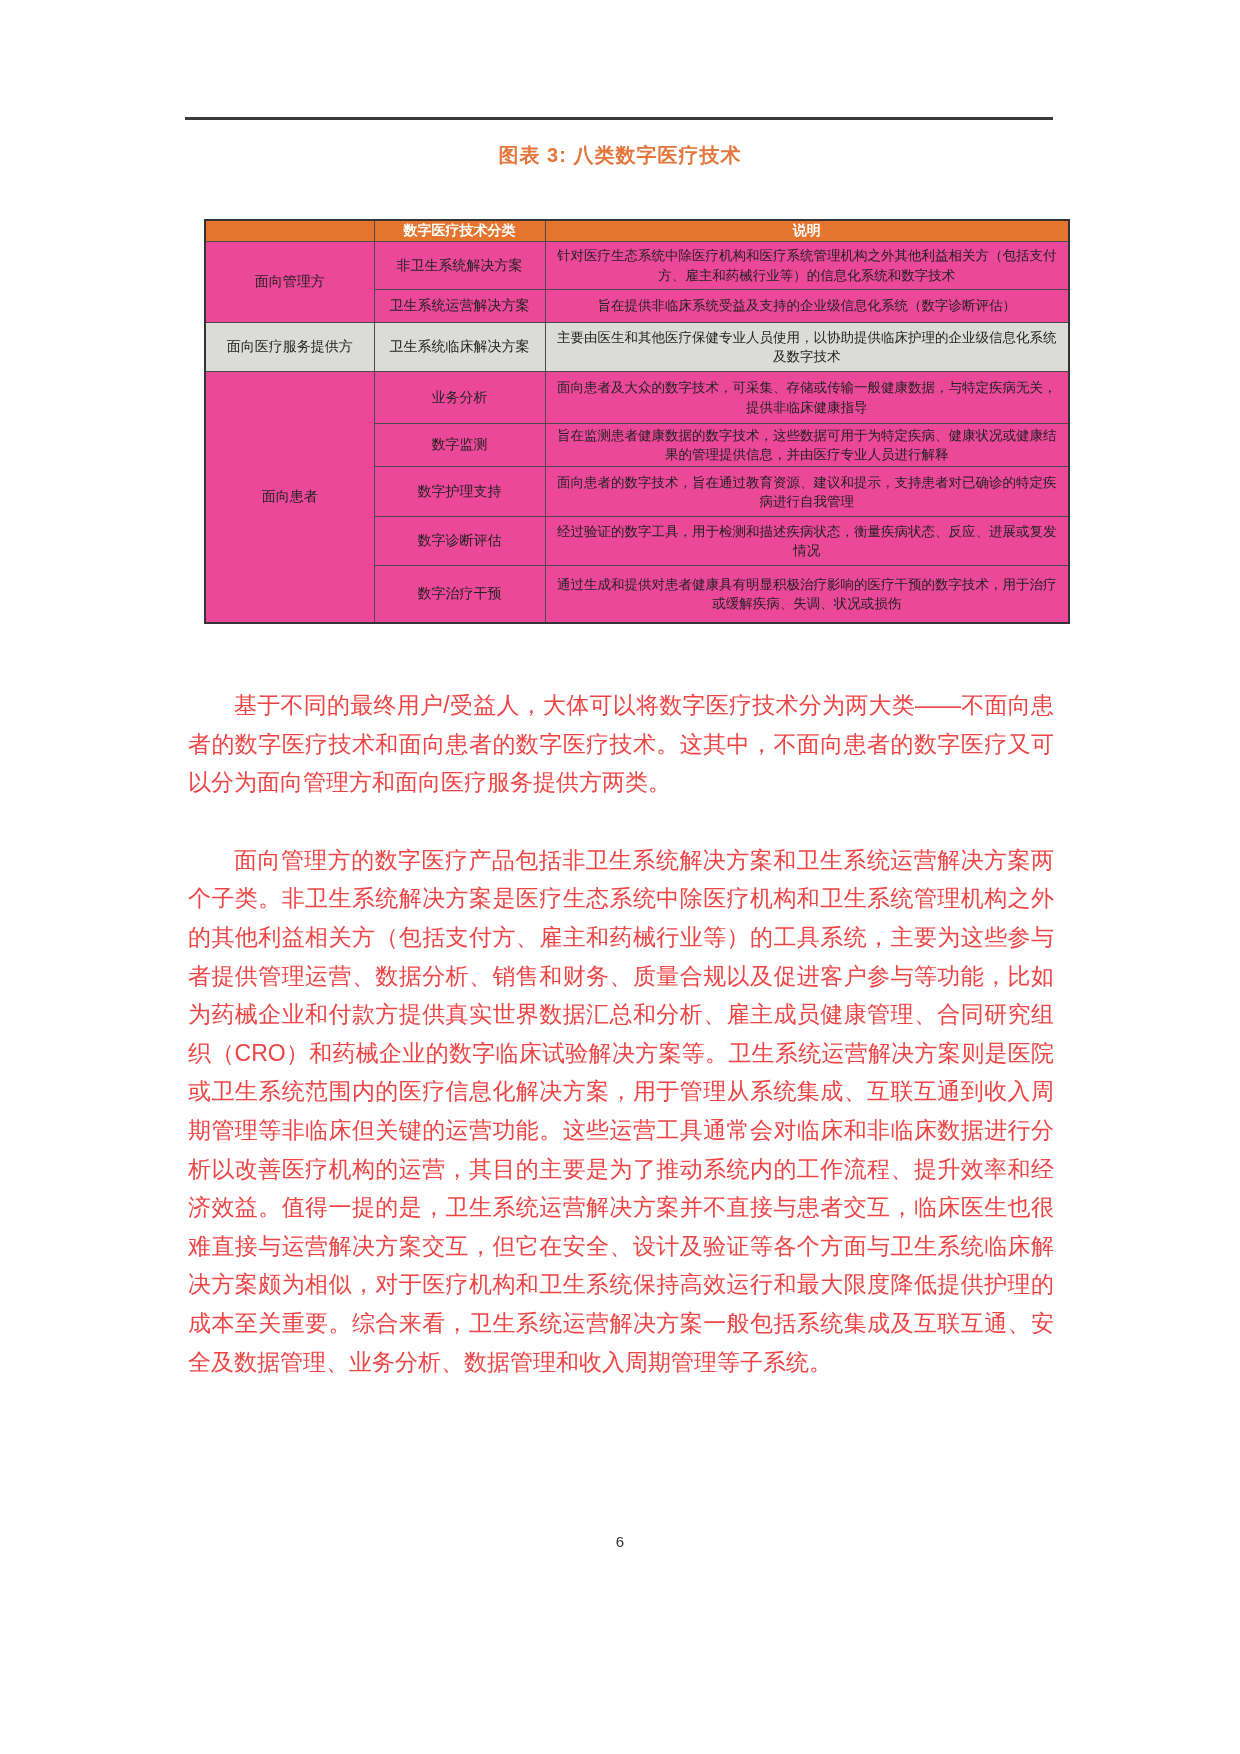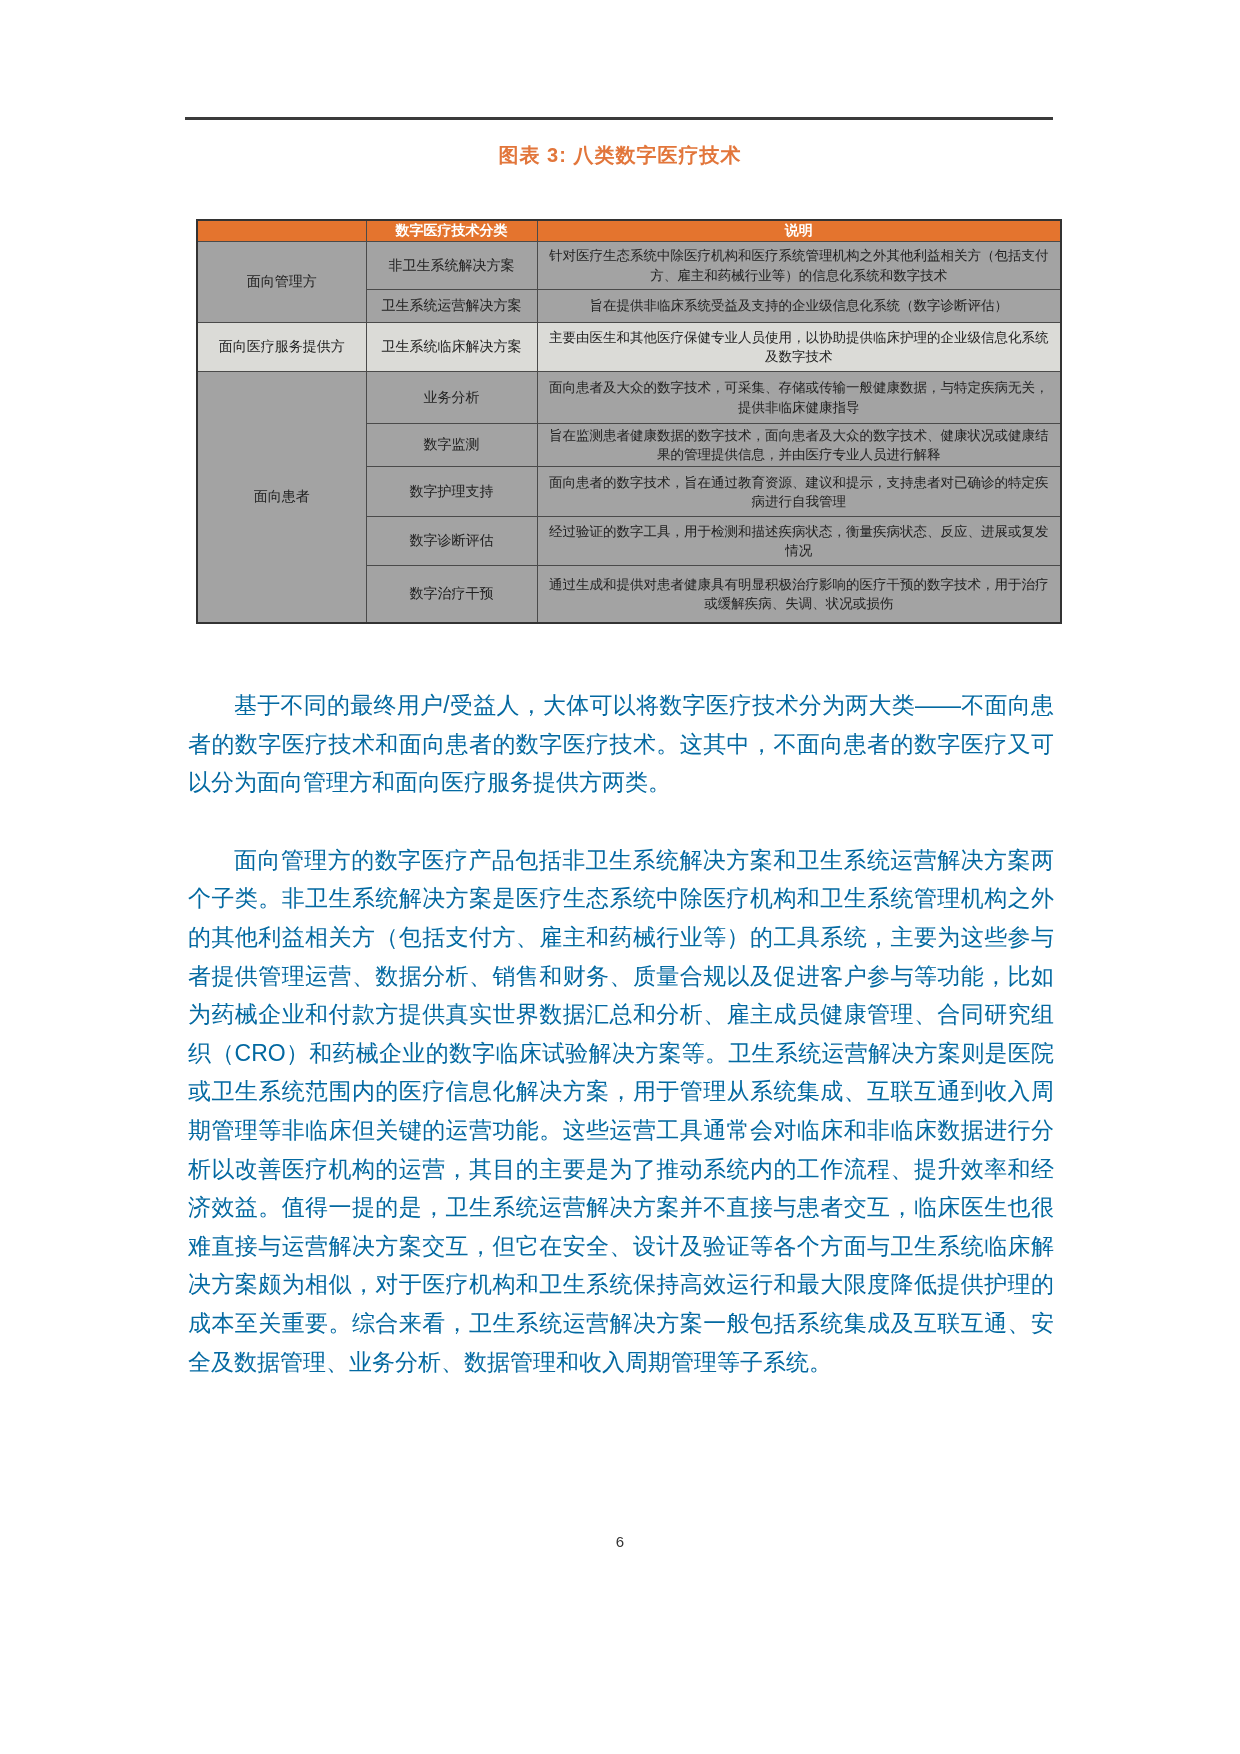--- a/index.html
+++ b/index.html
@@ -23,25 +23,25 @@
     left:0; top:142px;
     width:1240px;
     text-align:center;
     color:#e2763b;
     font-size:20px;
     font-weight:bold;
     letter-spacing:1px;
   }
   table.fig{
     position:absolute;
-    left:196px; top:219px;
+    left:204px; top:219px;
     width:864px;
     border-collapse:collapse;
     table-layout:fixed;
-    background:#a3a3a3;
+    background:#ec4899;
   }
   table.fig col.c1{width:169px;}
   table.fig col.c2{width:171px;}
   table.fig col.c3{width:524px;}
   table.fig th{
     background:#e4742e;
     color:#ffffff;
     font-size:14px;
     font-weight:bold;
     height:20px;
@@ -66,21 +66,21 @@
   tr.r7{height:49px;margin-left:24px;} tr.r8{height:57px;}
   .body-text{
     position:absolute;
     left:188px; top:686px;
     width:866px;
   }
   .body-text p{
     margin:0 0 39px 0;
     font-size:23px;
     line-height:38.6px;
-    color:#0369a1;
+    color:#ef4444;
     text-indent:2em;
     text-align:justify;
     font-weight:500;
   }
   .page-number{
     position:absolute;
     left:0; top:1533px;
     width:1240px;
     text-align:center;
     font-size:15px;
@@ -124,21 +124,21 @@
         <td class="cat">卫生系统临床解决方案</td>
         <td>主要由医生和其他医疗保健专业人员使用，以协助提供临床护理的企业级信息化系统及数字技术</td>
       </tr>
       <tr class="r4">
         <td class="group" rowspan="5">面向患者</td>
         <td class="cat">业务分析</td>
         <td>面向患者及大众的数字技术，可采集、存储或传输一般健康数据，与特定疾病无关，提供非临床健康指导</td>
       </tr>
       <tr class="r5">
         <td class="cat">数字监测</td>
-        <td>旨在监测患者健康数据的数字技术，面向患者及大众的数字技术、健康状况或健康结果的管理提供信息，并由医疗专业人员进行解释</td>
+        <td>旨在监测患者健康数据的数字技术，这些数据可用于为特定疾病、健康状况或健康结果的管理提供信息，并由医疗专业人员进行解释</td>
       </tr>
       <tr class="r6">
         <td class="cat">数字护理支持</td>
         <td>面向患者的数字技术，旨在通过教育资源、建议和提示，支持患者对已确诊的特定疾病进行自我管理</td>
       </tr>
       <tr class="r7">
         <td class="cat">数字诊断评估</td>
         <td>经过验证的数字工具，用于检测和描述疾病状态，衡量疾病状态、反应、进展或复发情况</td>
       </tr>
       <tr class="r8">

